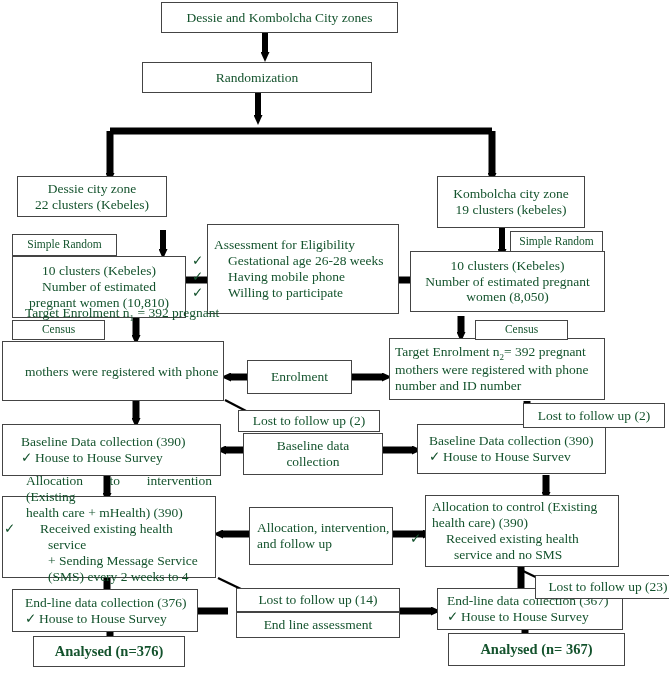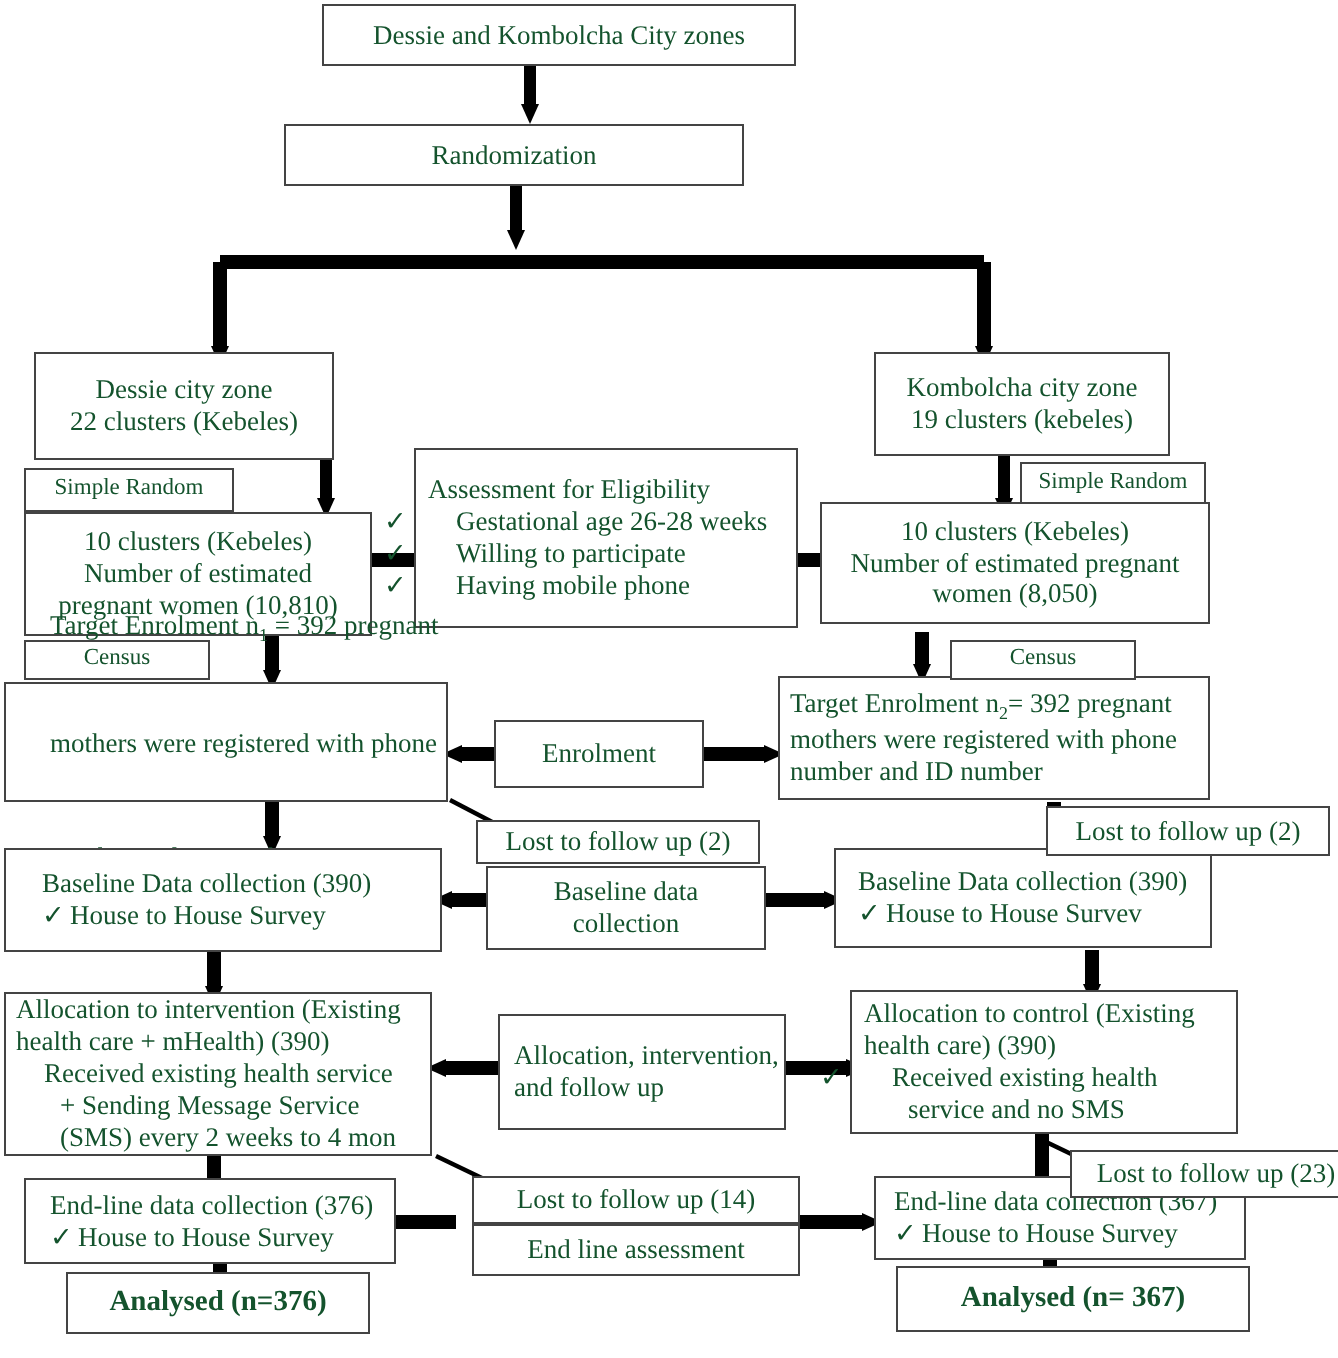--- a/index.html
+++ b/index.html
@@ -152,21 +152,21 @@
   </svg>
 
   <div class="box" style="left:161px; top:2px; width:237px; height:31px;">
     <span class="line">Dessie and Kombolcha City zones</span>
   </div>
 
   <div class="box" style="left:142px; top:62px; width:230px; height:31px;">
     <span class="line">Randomization</span>
   </div>
 
-  <div class="box" style="left:17px; top:176px; width:150px; height:54px;">
+  <div class="box" style="left:17px; top:176px; width:150px; height:41px;">
     <span class="line">Dessie city zone</span>
     <span class="line">22 clusters (Kebeles)</span>
   </div>
 
   <div class="box" style="left:437px; top:176px; width:148px; height:52px;">
     <span class="line">Kombolcha city zone</span>
     <span class="line">19 clusters (kebeles)</span>
   </div>
 
   <div class="box small" style="left:12px; top:234px; width:105px; height:22px; z-index:8;">
@@ -187,24 +187,24 @@
     <span class="line">Number of estimated pregnant</span>
     <span class="line">women (8,050)</span>
   </div>
 
   <div class="box left-text" style="left:207px; top:224px; width:192px; height:90px; padding-left:6px;">
     <span class="line">Assessment for Eligibility</span>
     <span class="hang">
       <span class="chk">✓</span><span>Gestational age 26-28 weeks</span>
     </span>
     <span class="hang">
-      <span class="chk">✓</span><span>Willing to participate</span>
+      <span class="chk">✓</span><span>Having mobile phone</span>
     </span>
     <span class="hang">
-      <span class="chk">✓</span><span>Having mobile phone</span>
+      <span class="chk">✓</span><span>Willing to participate</span>
     </span>
   </div>
 
   <div class="box small" style="left:12px; top:320px; width:93px; height:20px; z-index:8;">
     <span class="line">Census</span>
   </div>
   <div class="box small" style="left:475px; top:320px; width:93px; height:20px; z-index:8;">
     <span class="line">Census</span>
   </div>
 
@@ -239,21 +239,21 @@
   <div class="box left-text" style="left:417px; top:424px; width:189px; height:50px; padding-left:11px;">
     <span class="line">Baseline Data collection (390)</span>
     <span class="line"><span class="chk">✓</span><span>House to House Survev</span></span>
   </div>
 
   <div class="box" style="left:243px; top:433px; width:140px; height:42px;">
     <span class="line">Baseline data</span>
     <span class="line">collection</span>
   </div>
 
-  <div class="box left-text" style="left:2px; top:496px; width:214px; height:82px; padding-left:5px;">
+  <div class="box left-text" style="left:2px; top:496px; width:214px; height:82px; padding-left:23px;">
     <span class="wrapline justify">Allocation to intervention (Existing</span>
     <span class="line">health care + mHealth) (390)</span>
     <span class="hang"><span class="chk">✓</span><span>Received existing health service</span></span>
     <span class="hang2">+ Sending Message Service</span>
     <span class="hang2">(SMS) every 2 weeks to 4 mon</span>
   </div>
 
   <div class="box left-text" style="left:425px; top:495px; width:194px; height:72px; padding-left:6px;">
     <span class="line">Allocation to control (Existing</span>
     <span class="line">health care) (390)</span>

